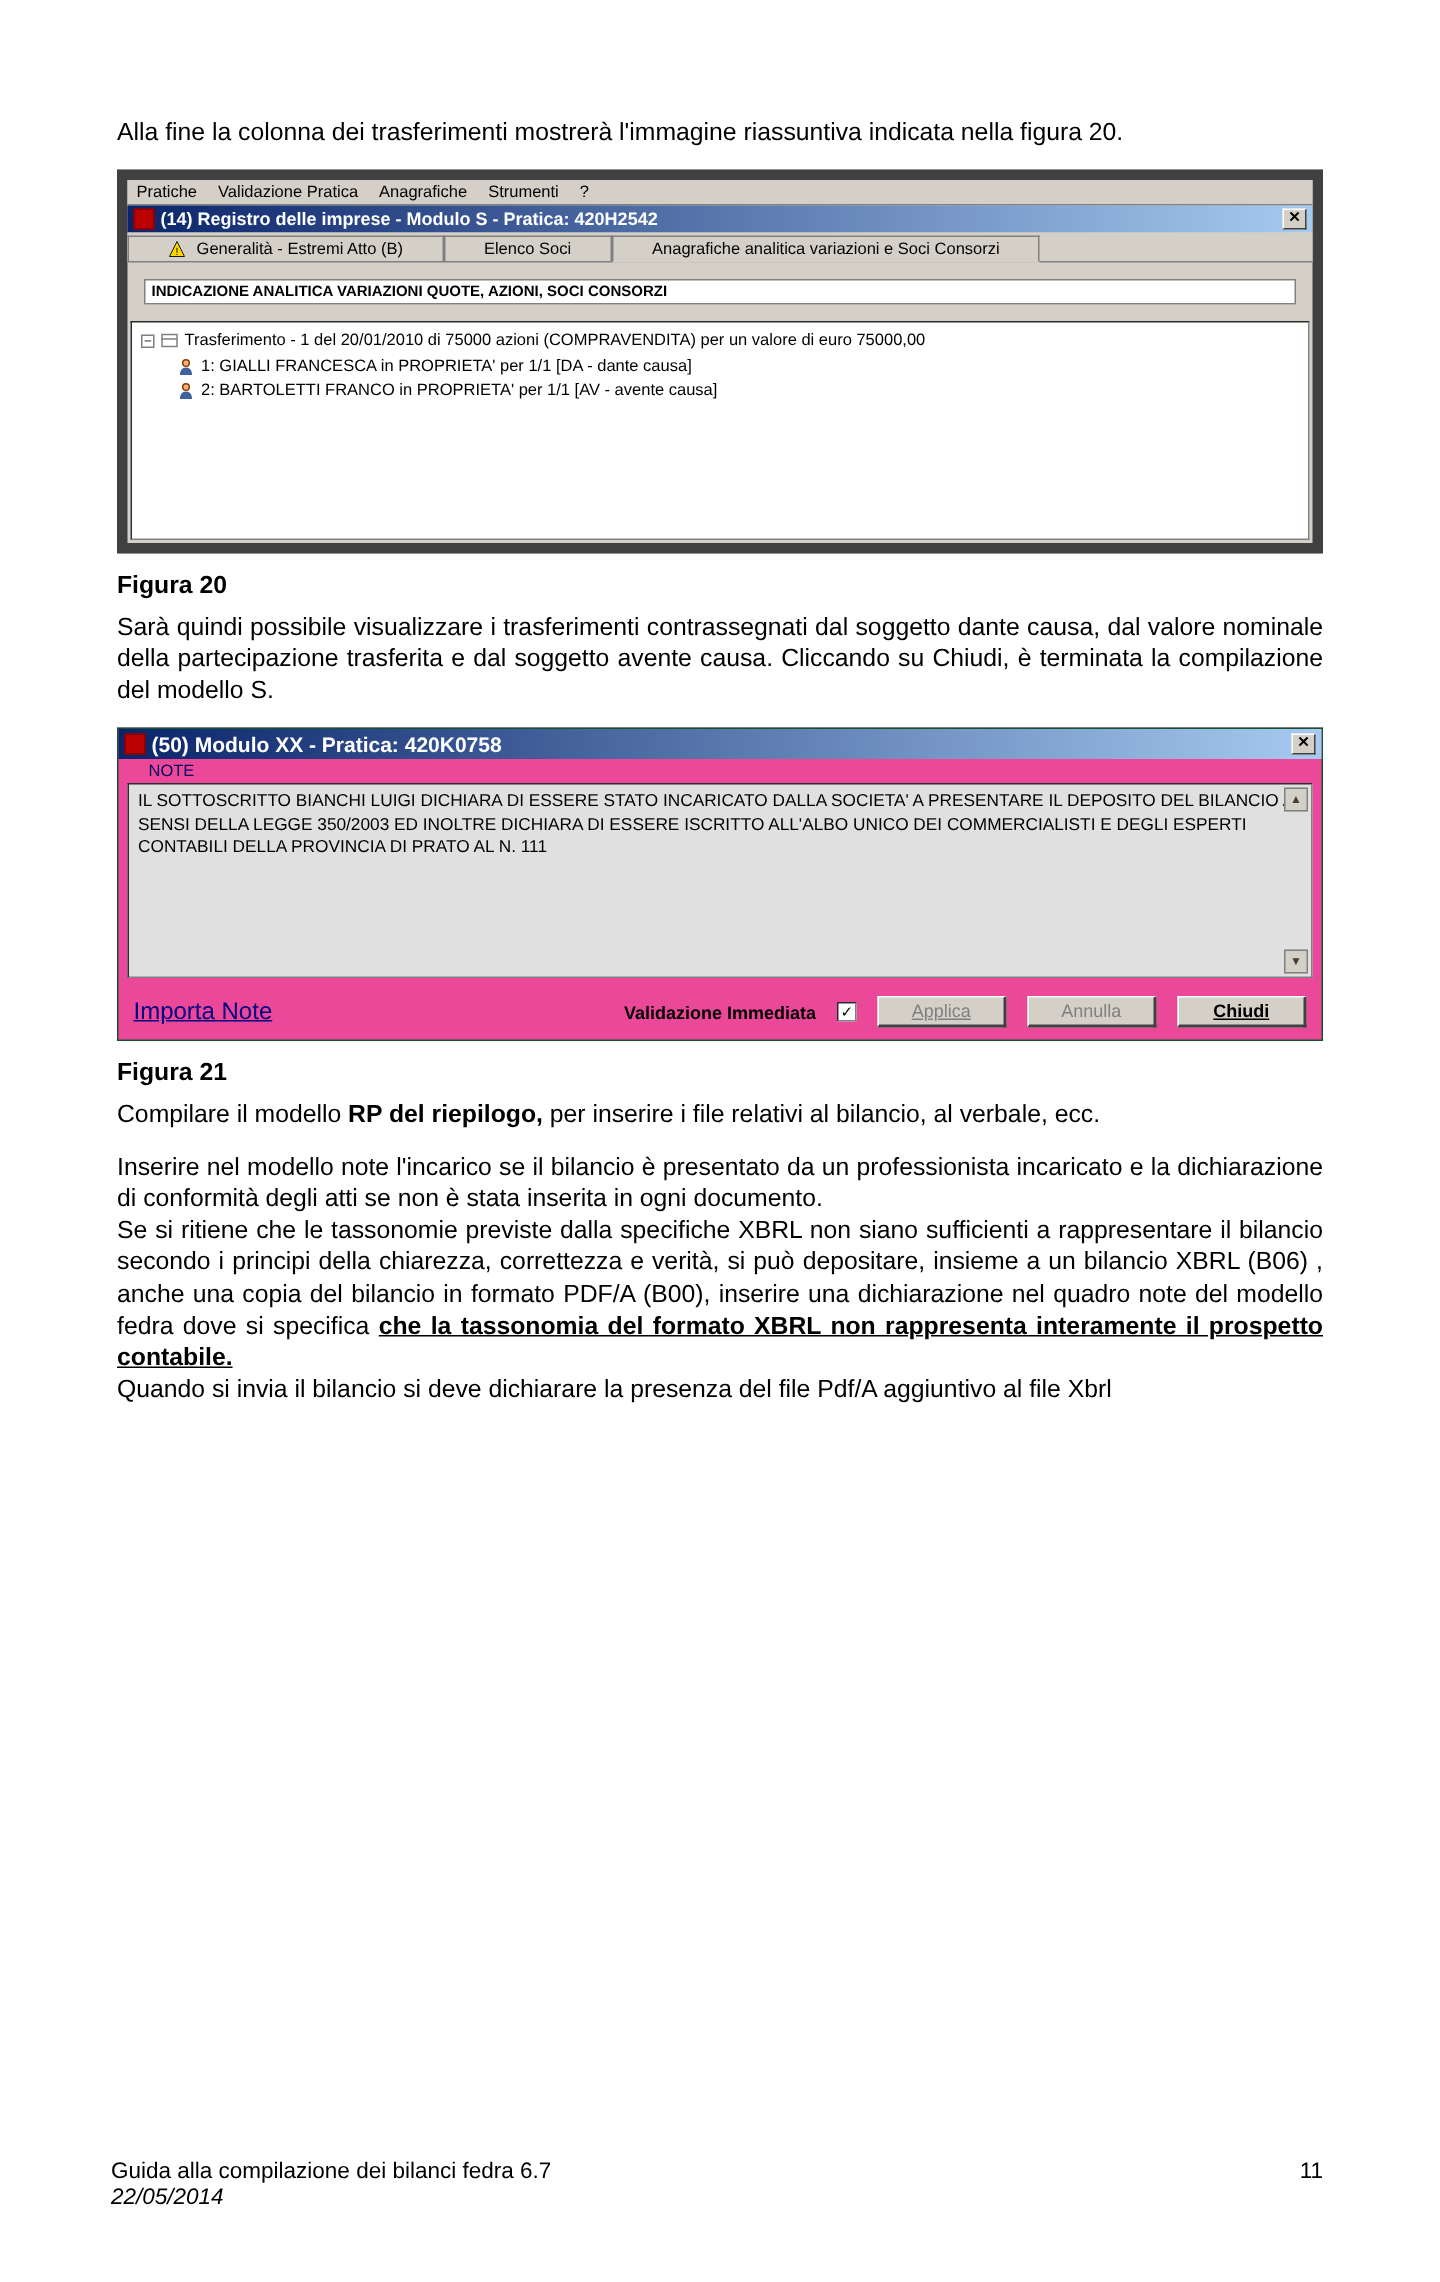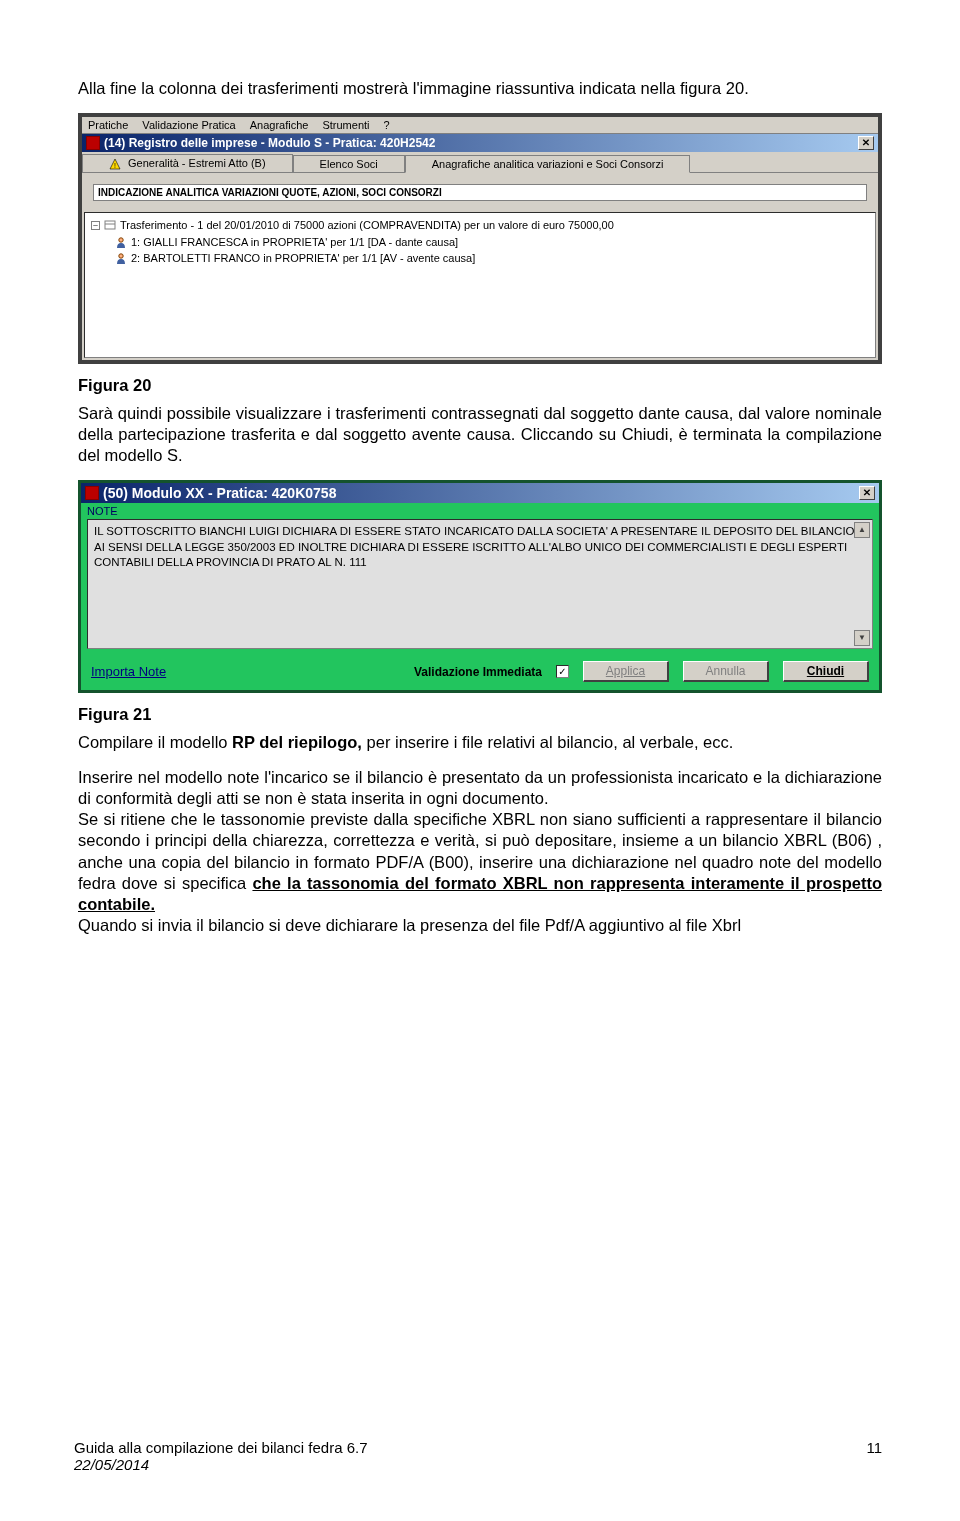--- a/index.html
+++ b/index.html
@@ -32,21 +32,21 @@
     margin-top: 8px;
   }
   .red-swoosh svg { width: 100%; height: 100%; }
   .body-text { line-height: 1.28; }
   .para { margin-bottom: 14px; }
   .caption { text-align: left; font-weight: bold; margin: 12px 0 8px 0; }
   .bold { font-weight: bold; }
   .underline { text-decoration: underline; }
   
   .shot1 {
-    border: 4px solid #404040;
+    border: 7px solid #404040;
     background: #d4d0c8;
     font-size: 11px;
     font-family: "MS Sans Serif", Tahoma, Arial, sans-serif;
     color: #000;
     margin: 6px 0 4px 0;
   }
   .menubar {
     display: flex;
     gap: 14px;
     padding: 2px 6px;
@@ -117,28 +117,28 @@
     line-height: 1.5;
   }
   .tree .tnode { display:flex; align-items:center; gap:4px; }
   .tree .indent1 { padding-left: 24px; }
   .tree .box { width:9px;height:9px;border:1px solid #808080;display:inline-flex;align-items:center;justify-content:center;font-size:8px;line-height:8px;}
   .tree .n-icon {
     width:12px;height:12px;display:inline-block;
   }
   
   .shot2 {
-    border: 3px solid #14532d;
-    background: #22c55e;
+    border: 1px solid #14532d;
+    background: #ec4899;
     font-size: 12px;
     font-family: "MS Sans Serif", Tahoma, Arial, sans-serif;
     margin: 6px 0 4px 0;
   }
   .fieldset-label {
-    color:#000060; font-size:11px; padding:2px 6px;
+    color:#000060; font-size:11px; padding:2px 20px;
   }
   .textarea-wrap {
     background:#e0e0e0;
     border:1px inset #808080;
     margin:0 6px 8px 6px;
     padding:4px 6px;
     position:relative;
     height:130px;
   }
   .textarea-wrap .ta-text { font-size:11.5px; line-height:1.35; color:#000; font-family: "MS Sans Serif", Arial, sans-serif; }
@@ -152,21 +152,21 @@
   .sb2 { bottom:2px; height:16px; }
   .arrow { font-size:8px; text-align:center; line-height:14px; color:#404040; }
   .btnrow {
     display:flex;
     align-items:center;
     gap:14px;
     padding:4px 10px 8px 10px;
     justify-content:flex-end;
   }
   .btnrow .link {
-    color:#000080; text-decoration:underline; font-size:13px;
+    color:#000080; text-decoration:underline; font-size:16px;
     margin-right:auto;
   }
   .btnrow .lbl { font-weight:bold; font-size:12px; }
   .chk {
     width:13px;height:13px;background:#fff;border:1px inset #808080;
     display:inline-flex;align-items:center;justify-content:center;font-size:10px;
   }
   .winbtn {
     min-width:86px; padding:2px 14px; text-align:center;
     background:#d4d0c8;

